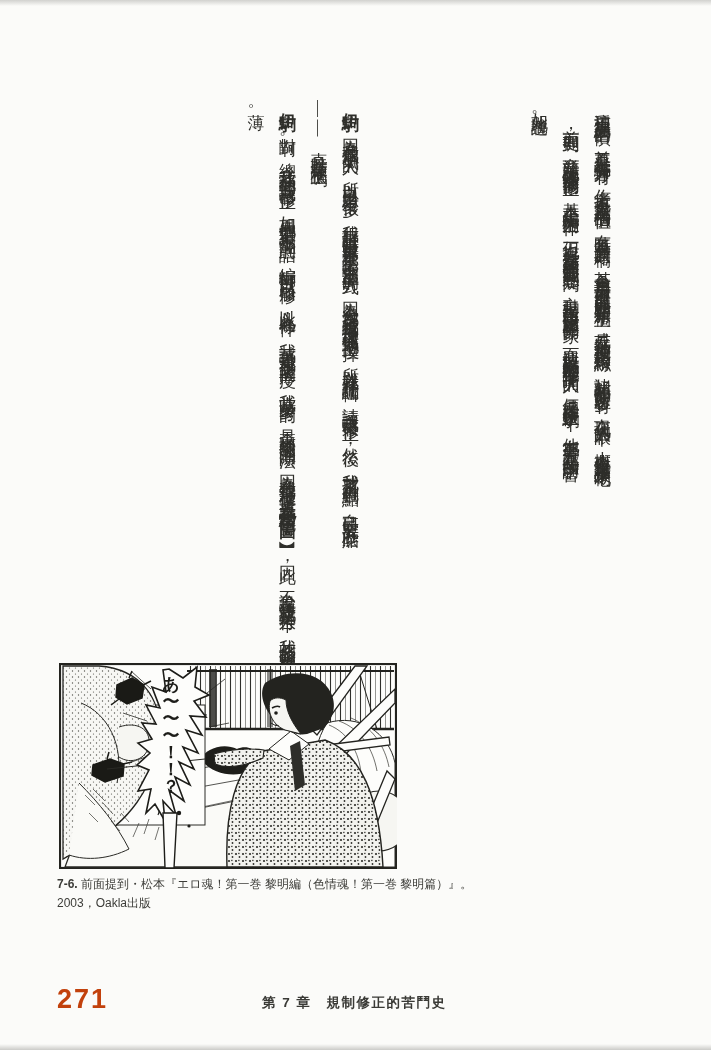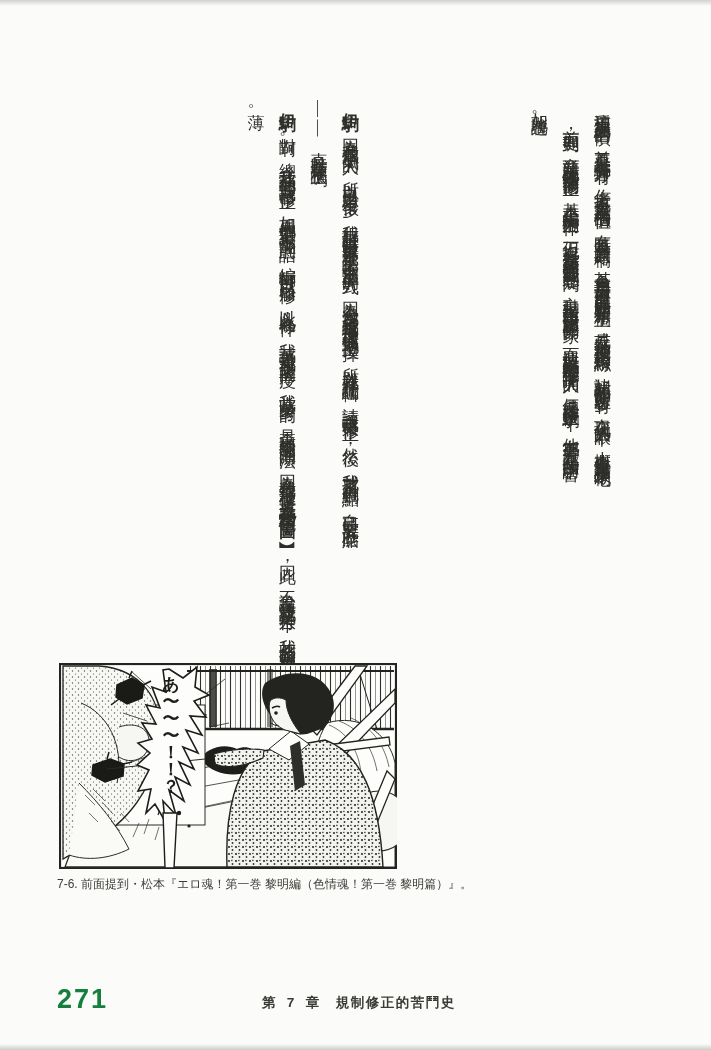--- a/index.html
+++ b/index.html
@@ -35,31 +35,31 @@
   .tcy{text-combine-upright:all;}
 
   
   #figure-box{position:absolute;left:59px;top:663px;width:338px;height:206px;}
   #figure-box svg{display:block;}
   .caption{
     position:absolute;left:57px;top:875px;width:440px;
     font-family:"Liberation Sans","DejaVu Sans",sans-serif;
     font-size:12px;line-height:19px;color:#3c3c38;
   }
-  .caption b{font-weight:normal;}
+  .caption b{font-weight:bold;}
 
   
   .page-number{
     position:absolute;left:57px;top:984px;
     font-family:"Liberation Sans","DejaVu Sans",sans-serif;
-    font-weight:bold;font-size:27px;letter-spacing:2px;color:#15803d;
+    font-weight:bold;font-size:27px;letter-spacing:2px;color:#c2410c;
   }
   .chapter-footer{
     position:absolute;left:262px;top:994px;
-    font-family:Liberation Mono, monospace;
+    font-family:Liberation Sans, sans-serif;
     font-size:13.5px;letter-spacing:1.5px;color:#3a3a36;font-weight:bold;
   }
   .sfx-glyphs{font-family:"DejaVu Sans","Liberation Sans",sans-serif;
     font-weight:bold;font-size:17px;fill:#1d1d19;}
 </style>
 </head>
 <body>
 
 <div class="scan-edge-top"></div>
 <div class="scan-edge-bottom"></div>
@@ -185,16 +185,17 @@
     <g>
       <polygon points="110,6 124,15 138,4 136,24 150,32 135,38 147,54 131,53 143,72 127,67 139,90 124,84 135,106 120,99 131,122 116,114 125,138 110,127 117,152 104,138 106,158 96,141 87,150 92,126 79,128 90,107 78,102 91,90 79,80 93,76 83,60 97,61 87,42 101,45 93,24 107,29 104,7" fill="#fdfdfb" stroke="#1d1d19" stroke-width="1.6"></polygon>
       <polygon points="104,150 118,150 115,205 106,205" fill="#fdfdfb" stroke="#1d1d19" stroke-width="1.4"></polygon>
       <text transform="translate(112,27)" text-anchor="middle" class="sfx-glyphs"><tspan x="0" dy="0">あ</tspan><tspan x="0" dy="17">〜</tspan><tspan x="0" dy="17">〜</tspan><tspan x="0" dy="17">〜</tspan><tspan x="0" dy="17">！</tspan><tspan x="0" dy="17">！</tspan><tspan x="0" dy="17">？</tspan></text>
     </g>
   </svg>
 </div>
 
 <div class="caption">
   <div><b>7-6.</b> <span>前面提到・松本『エロ魂！第一巻 黎明編（色情魂！第一巻 黎明篇）』。</span></div>
+  <div>2003，Oakla出版</div>
 </div>
 
 <div class="page-number">271</div>
 <div class="chapter-footer">第 7 章　規制修正的苦鬥史</div>
 
 </body></html>

